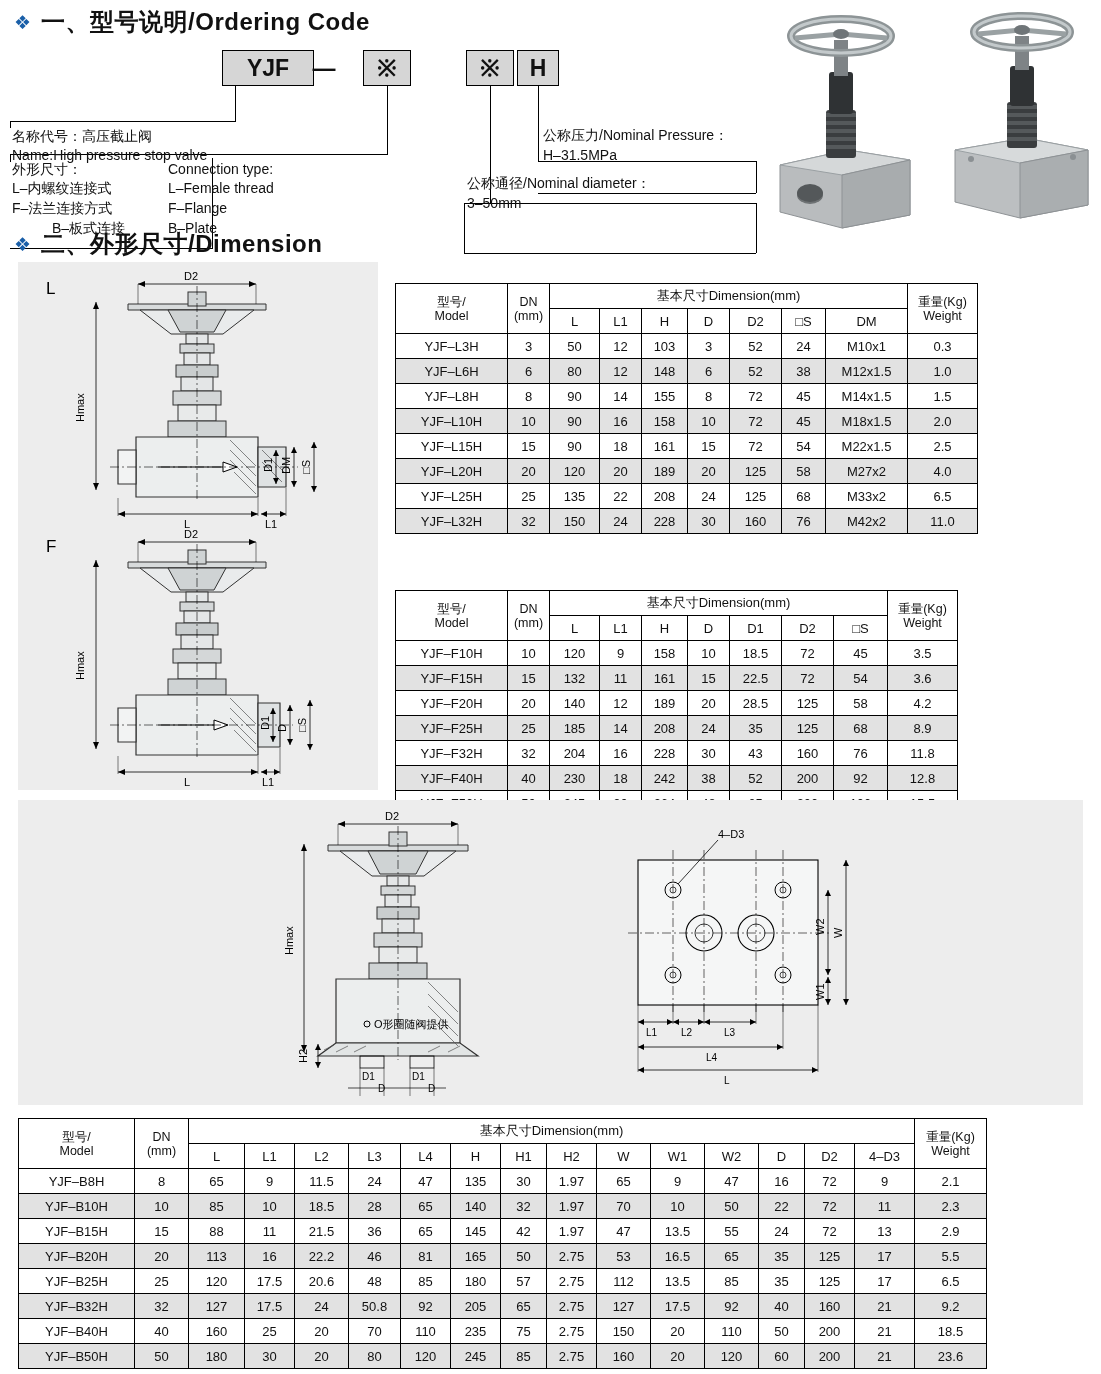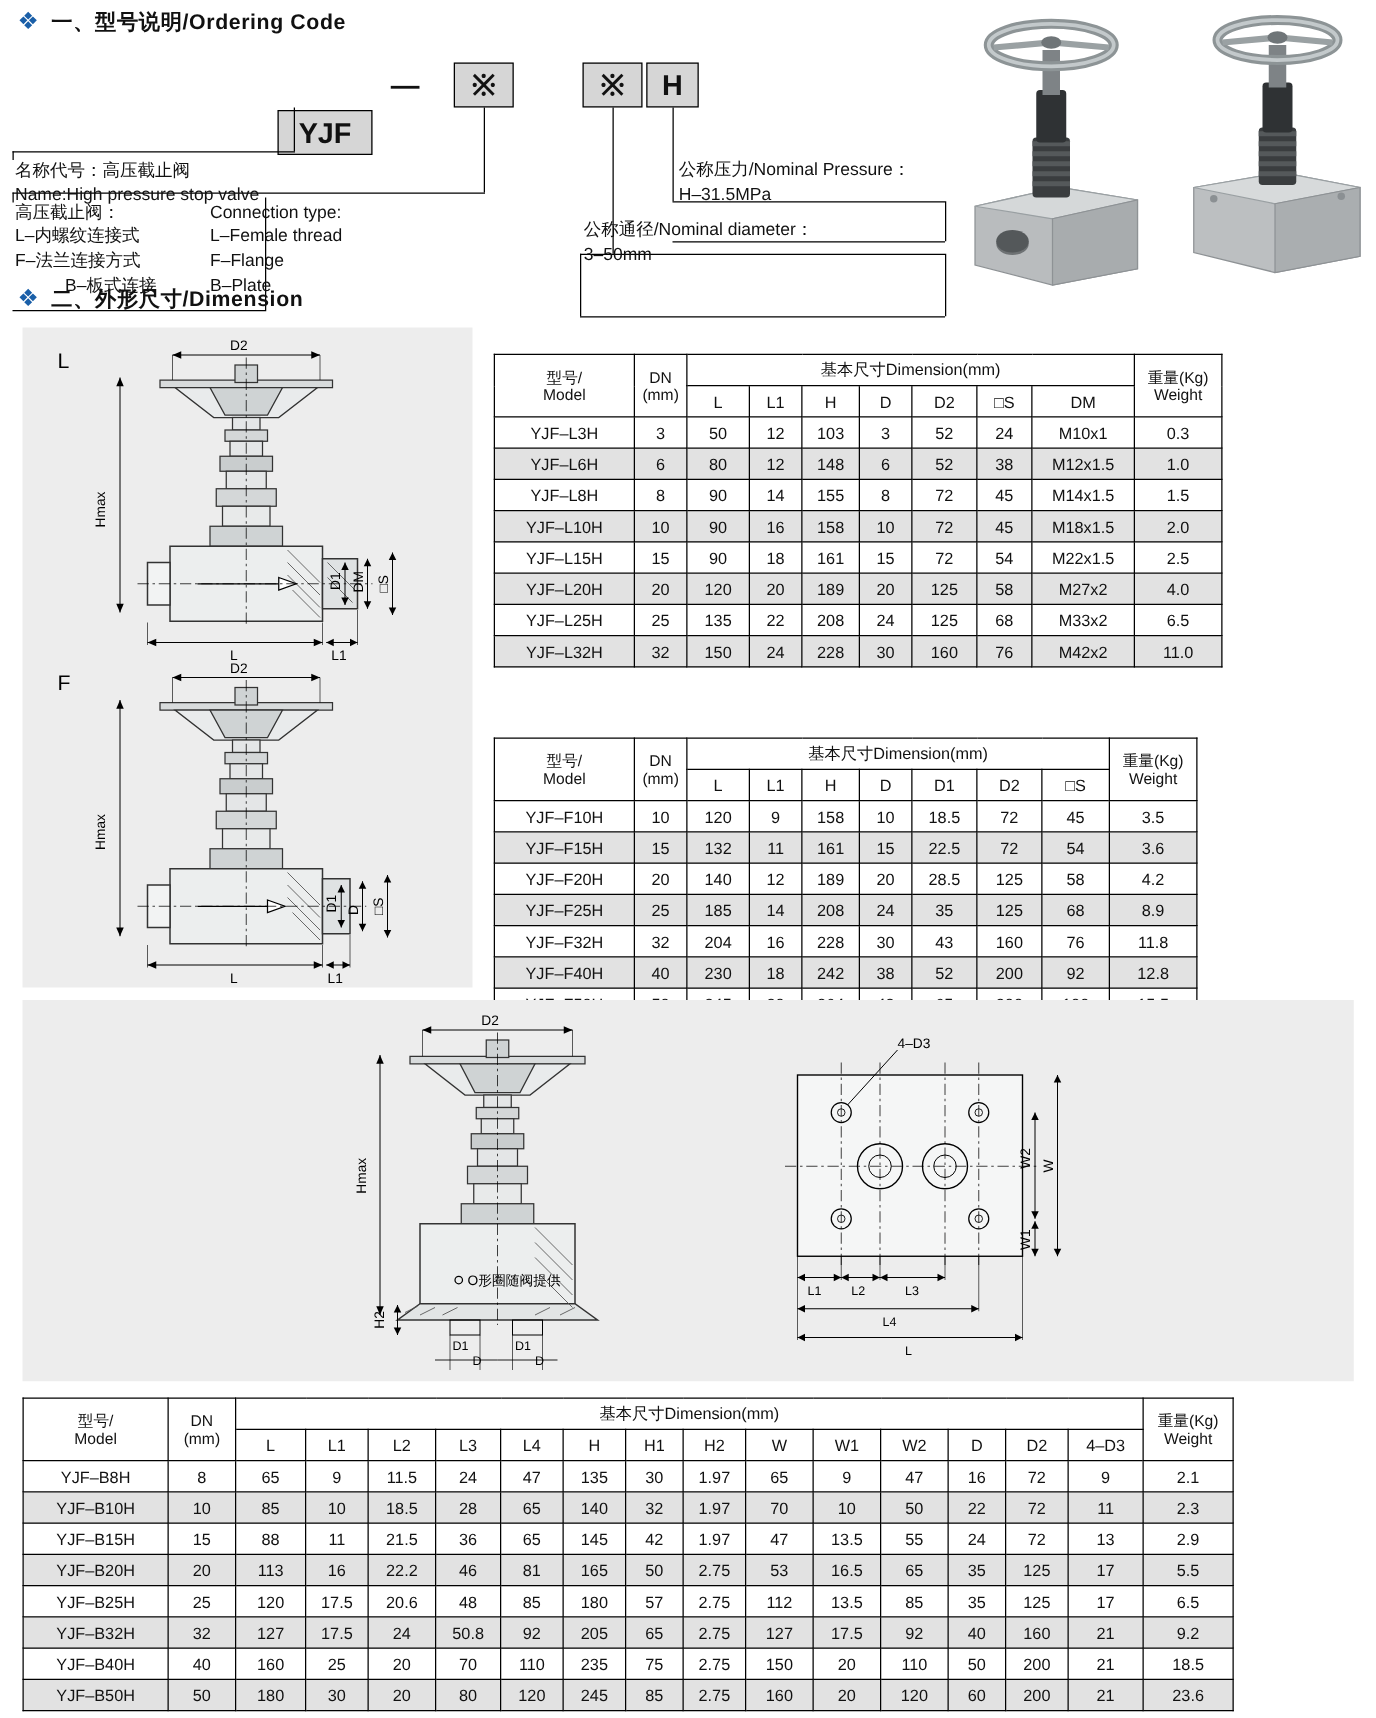--- a/index.html
+++ b/index.html
@@ -15,21 +15,21 @@
   
   .sec-head {
     display:flex; align-items:center;
     gap:10px;
     padding-left:14px;
   }
   .sec-head .diamond {
     color:#1a5fa8; font-size:19px; line-height:1;
   }
   .sec-head .title {
-    font-size:17px; font-weight:bold; letter-spacing:.5px;
+    font-size:24px; font-weight:bold; letter-spacing:.5px;
   }
   #sec1 { position:absolute; top:6px; left:0; }
   #sec2 { position:absolute; top:228px; left:0; }
 
   
   #ordering { position:absolute; top:38px; left:0; width:760px; height:185px; }
   .code-box {
     position:absolute;
     border:1px solid #000;
     background:#d6d6d6;
@@ -85,21 +85,21 @@
 </head>
 <body>
 
 <div class="sec-head" id="sec1">
   <span class="diamond">❖</span>
   <span class="title">一、型号说明/Ordering Code</span>
 </div>
 
 <div id="ordering">
 
-  <div class="code-box" style="left:222px; top:12px; width:76px;margin-top:38px;">YJF</div>
+  <div class="code-box" style="left:222px; top:12px; width:92px;">YJF</div>
   <div class="code-plain" style="left:302px; top:12px; width:44px;">—</div>
   <div class="code-box" style="left:363px; top:12px; width:48px;">※</div>
   <div class="code-box" style="left:466px; top:12px; width:48px;">※</div>
   <div class="code-box" style="left:517px; top:12px; width:42px;">H</div>
 
   <div class="vline" style="left:235px; top:48px; height:35px;"></div>
   <div class="hline" style="left:10px; top:83px; width:226px;"></div>
   <div class="vline" style="left:10px; top:83px; height:7px;"></div>
 
   <div class="vline" style="left:387px; top:48px; height:68px;"></div>
@@ -115,21 +115,21 @@
 
   <div class="vline" style="left:490px; top:48px; height:117px;"></div>
   <div class="hline" style="left:464px; top:165px; width:292px;"></div>
   <div class="vline" style="left:464px; top:165px; height:50px;"></div>
   <div class="hline" style="left:464px; top:215px; width:292px;"></div>
   <div class="vline" style="left:756px; top:165px; height:50px;"></div>
 
   <div class="lbl big" style="left:12px; top:89px;">名称代号：高压截止阀</div>
   <div class="lbl big" style="left:12px; top:108px;">Name:High pressure stop valve</div>
 
-  <div class="lbl big" style="left:12px; top:122px;">高压截止阀：</div>
+  <div class="lbl big" style="left:12px; top:122px;">外形尺寸：</div>
   <div class="lbl big" style="left:12px; top:141px;">L–内螺纹连接式</div>
   <div class="lbl big" style="left:12px; top:161px;">F–法兰连接方式</div>
   <div class="lbl big" style="left:12px; top:181px;margin-left:40px;">B–板式连接</div>
 
   <div class="lbl big" style="left:168px; top:122px;">Connection type:</div>
   <div class="lbl big" style="left:168px; top:141px;">L–Female thread</div>
   <div class="lbl big" style="left:168px; top:161px;">F–Flange</div>
   <div class="lbl big" style="left:168px; top:181px;">B–Plate</div>
 
   <div class="lbl big" style="left:543px; top:88px;">公称压力/Nominal Pressure：</div>

